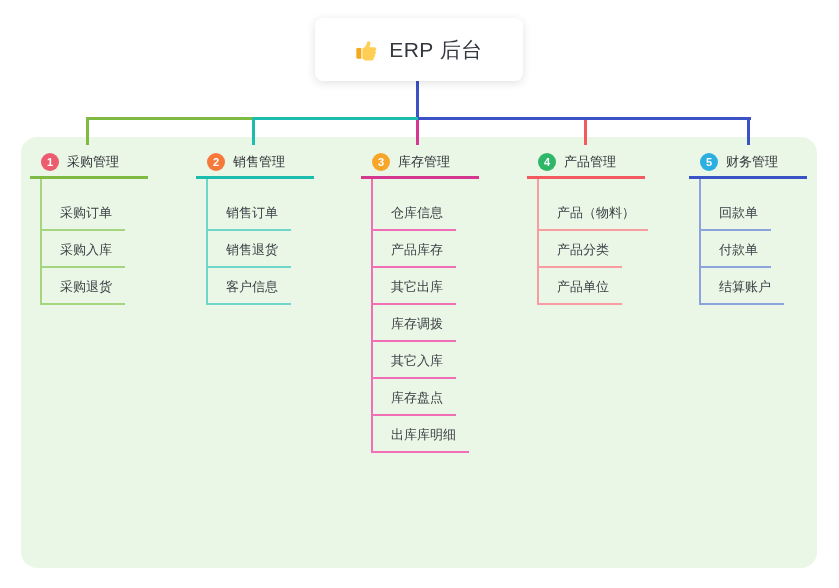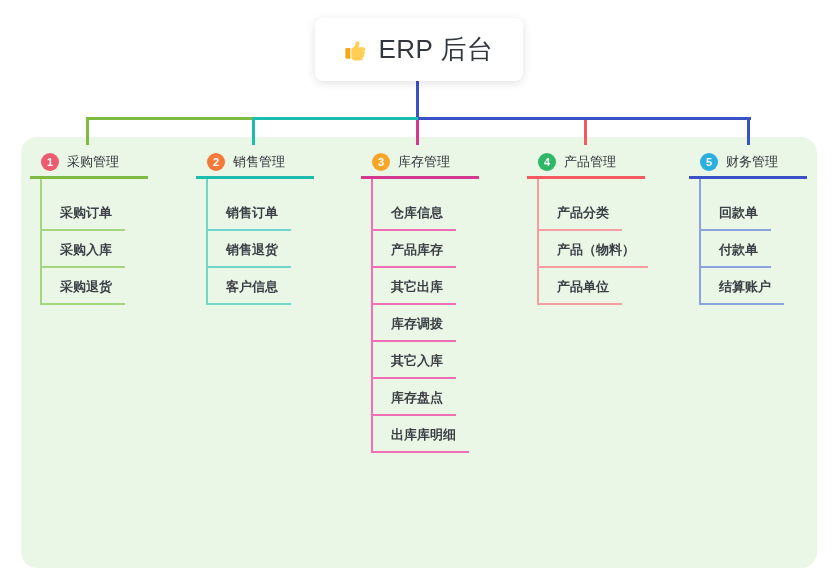--- a/index.html
+++ b/index.html
@@ -13,21 +13,21 @@
     background:#ebf7e6;border-radius:16px;
   }
   
   .root-card{
     position:absolute;left:315px;top:18px;width:208px;height:63px;
     background:#ffffff;border-radius:8px;
     box-shadow:0 2px 10px rgba(0,0,0,.12);
     display:flex;align-items:center;justify-content:center;gap:10px;
     z-index:5;
   }
-  .root-title{font-size:26px;color:#33383f;letter-spacing:.5px;}
+  .root-title{font-size:21px;color:#33383f;letter-spacing:.5px;}
   
   .conn{position:absolute;}
   .conn.v-root{left:416px;top:81px;width:3px;height:37px;}
   .conn.h-g{left:86px;top:117px;width:169px;height:3px;}
   .conn.h-t{left:252px;top:117px;width:167px;height:3px;}
   .conn.h-b{left:418px;top:117px;width:333px;height:3px;}
   .conn.d1{left:86px;top:117px;width:3px;height:28px;}
   .conn.d2{left:252px;top:117px;width:3px;height:28px;}
   .conn.d3{left:416px;top:117px;width:3px;height:28px;}
   .conn.d4{left:584px;top:117px;width:3px;height:28px;}
@@ -52,21 +52,21 @@
     border-left:2px solid var(--lc);margin-left:10px;
   }
   .child{
     box-sizing:border-box;height:37px;width:max-content;
     display:flex;align-items:flex-end;
     padding:0 13px 7px 18px;
     border-bottom:2px solid var(--lc);
     white-space:nowrap;
   }
   .child:first-child{height:52px;}
-  .child span{font-size:13px;color:#3c4046;font-weight:bold;}
+  .child span{font-size:13px;color:#3c4046;}
 </style>
 </head>
 <body>
 
 <div class="panel" style="background: rgb(235, 247, 230);"></div>
 
 <div class="conn d3" style="background: rgb(212, 56, 143);"></div>
 <div class="conn d4" style="background: rgb(242, 90, 96);"></div>
 <div class="conn v-root" style="background: rgb(59, 81, 198);"></div>
 <div class="conn h-g" style="background: rgb(127, 186, 67);"></div>
@@ -153,24 +153,24 @@
       </div>
   </div>
 
   <div class="branch b4" style="--c: #f25a60; --lc: #f79ca1;">
     <div class="branch-header">
       <span class="badge" style="background: rgb(46, 183, 103);">4</span>
       <span class="branch-title">产品管理</span>
     </div>
     <div class="children">
         <div class="child">
-          <span>产品分类</span>
+          <span>产品（物料）</span>
         </div>
         <div class="child">
-          <span>产品（物料）</span>
+          <span>产品分类</span>
         </div>
         <div class="child">
           <span>产品单位</span>
         </div>
       </div>
   </div>
 
   <div class="branch b5" style="--c: #3b51c6; --lc: #8ca4dc;">
     <div class="branch-header">
       <span class="badge" style="background: rgb(43, 174, 224);">5</span>

